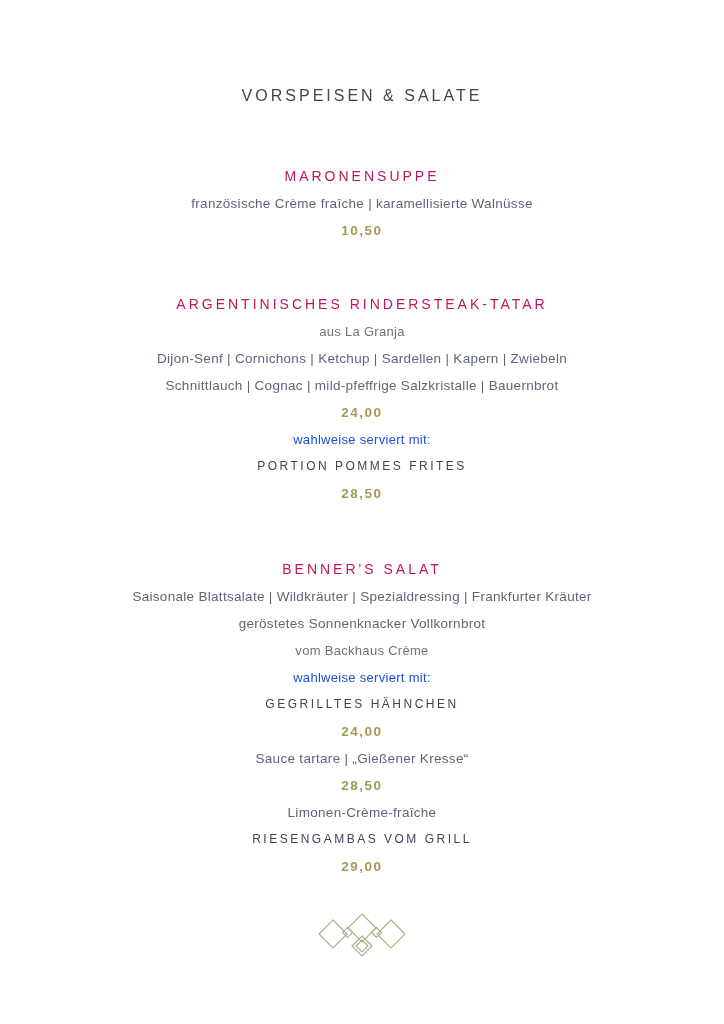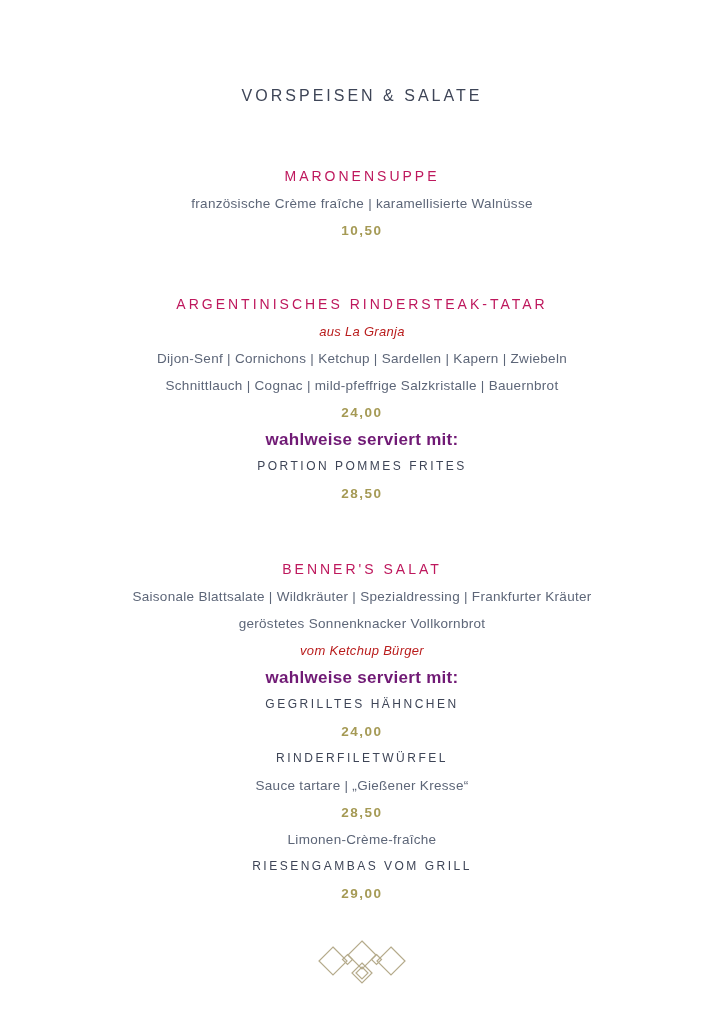--- a/index.html
+++ b/index.html
@@ -45,35 +45,34 @@
     color: #3e4557;
   }
   .desc {
     font-size: 13.5px;
     font-weight: 300;
     color: #5d6678;
     letter-spacing: 0.3px;
   }
   .origin {
     font-size: 13px;
-    font-style: italic;
     font-weight: 300;
-    color: #b91c1c;
+    color: #737373;
     letter-spacing: 0.3px;
   }
   .price {
     font-size: 13.5px;
     font-weight: 700;
     letter-spacing: 1.5px;
     color: #a59a55;
   }
   .option-label {
-    font-size: 17px;
-    font-weight: 700;
-    color: #701a75;
+    font-size: 13px;
+    font-weight: 400;
+    color: #1d4ed8;
     letter-spacing: 0.3px;
   }
   .logo-wrap {
     margin-top: 24px;
   }
   .logo-wrap svg { display: inline-block; }
 </style>
 </head>
 <body>
 
@@ -95,30 +94,29 @@
     <div class="line price">24,00</div>
     <div class="line option-label">wahlweise serviert mit:</div>
     <div class="line sub-name">PORTION POMMES FRITES</div>
     <div class="line price">28,50</div>
   </div>
 
   <div class="section-3">
     <div class="line item-name">BENNER'S SALAT</div>
     <div class="line desc">Saisonale Blattsalate | Wildkräuter | Spezialdressing | Frankfurter Kräuter</div>
     <div class="line desc">geröstetes Sonnenknacker Vollkornbrot</div>
-    <div class="line origin">vom Ketchup Bürger</div>
+    <div class="line origin">vom Backhaus Crème</div>
     <div class="line option-label">wahlweise serviert mit:</div>
 
     <div>
       <div class="line sub-name">GEGRILLTES HÄHNCHEN</div>
       <div class="line price">24,00</div>
     </div>
 
     <div>
-      <div class="line sub-name">RINDERFILETWÜRFEL</div>
       <div class="line desc">Sauce tartare | „Gießener Kresse“</div>
       <div class="line price">28,50</div>
     </div>
 
     <div>
       <div class="line desc">Limonen-Crème-fraîche</div>
       <div class="line sub-name">RIESENGAMBAS VOM GRILL</div>
       <div class="line price">29,00</div>
     </div>
   </div>

